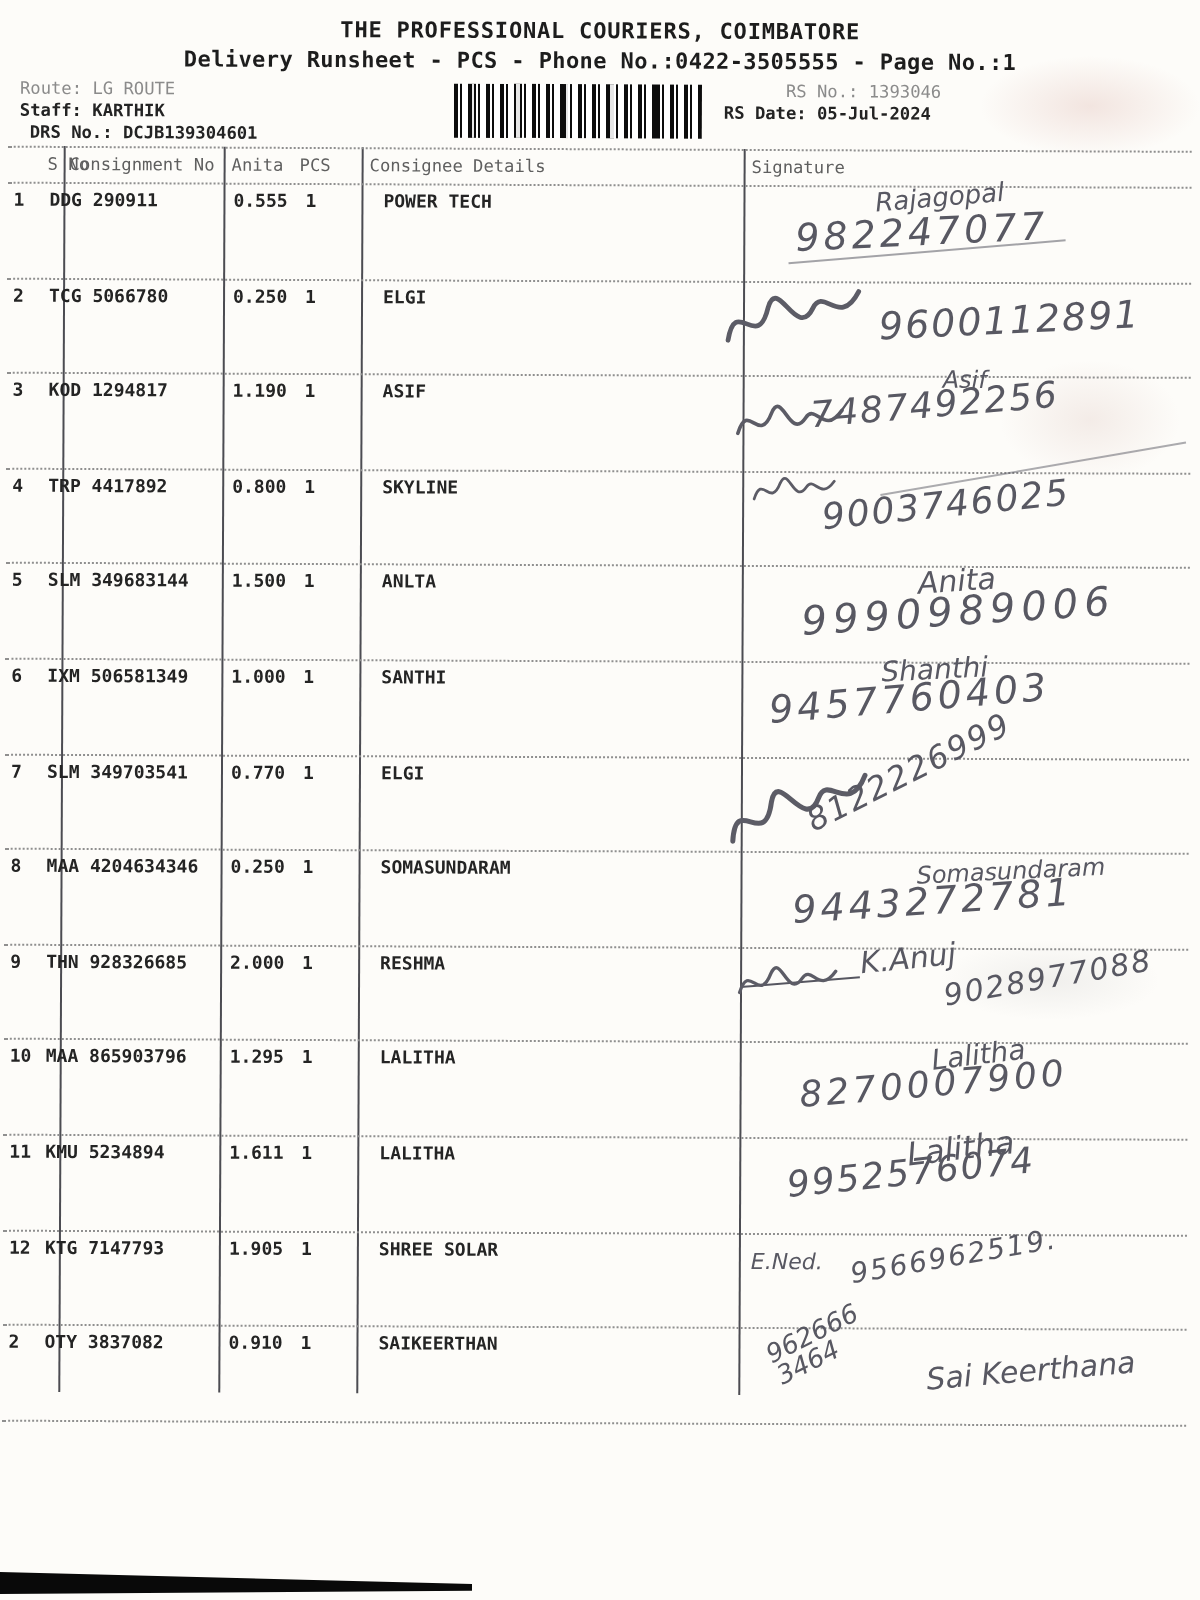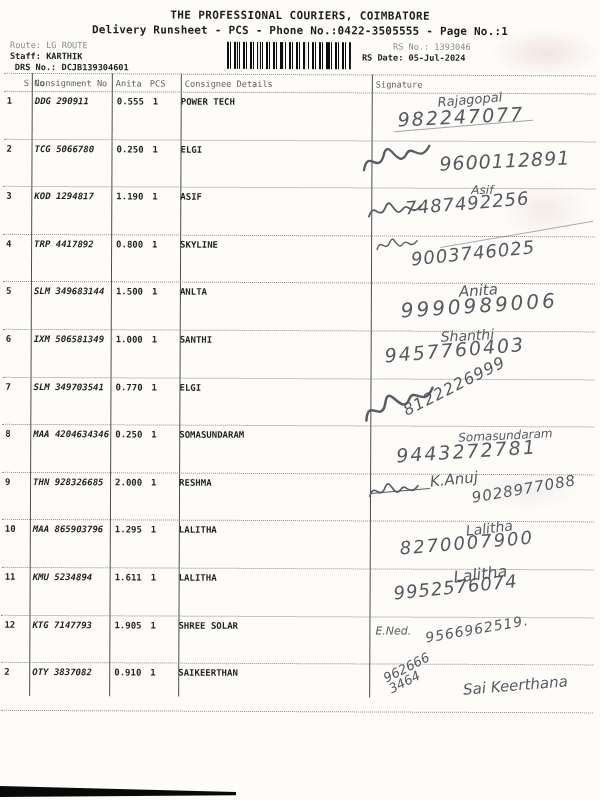--- a/index.html
+++ b/index.html
@@ -65,22 +65,22 @@
   }
   .th{position:absolute;top:4px;font-size:8.6px;color:#5f5f5f;white-space:nowrap;}
   .th-sno{left:20px;}   .th-cons{left:31px;}  .th-wt{left:112px;}
   .th-pcs{left:146px;} .th-cdet{left:181px;} .th-sig{left:372px;}
 
   .vline{position:absolute;top:0;width:1px;height:623px;background:#4c4c52;}
   .v1{left:28px;} .v2{left:108px;} .v3{left:177px;} .v4{left:368px;}
 
   .row{position:relative;height:46.6px;border-bottom:1px dotted #8f8f8f;}
   .cell{position:absolute;top:4px;font-size:9px;font-weight:bold;color:#242424;white-space:nowrap;}
-  .c-sno{left:3px;}  .c-cons{left:31px;font-style:italic;} .c-wt{left:113px;}
-  .c-pcs{left:149px;} .c-cdet{left:177px;text-align:center;}
+  .c-sno{left:3px;}  .c-cons{left:21px;} .c-wt{left:113px;}
+  .c-pcs{left:149px;} .c-cdet{left:188px;text-align:center;}
 
   .sigbox{position:absolute;left:370px;top:0;width:222px;height:100%;overflow:visible;}
   .hw{
     position:absolute;font-family:"DejaVu Sans",sans-serif;font-style:italic;
     color:#585862;white-space:nowrap;transform-origin:left center;
   }
   .scrib{position:absolute;overflow:visible;}
   .scrib path{stroke:#5c5c66;fill:none;stroke-width:1.4;stroke-linecap:round;}
 
   

